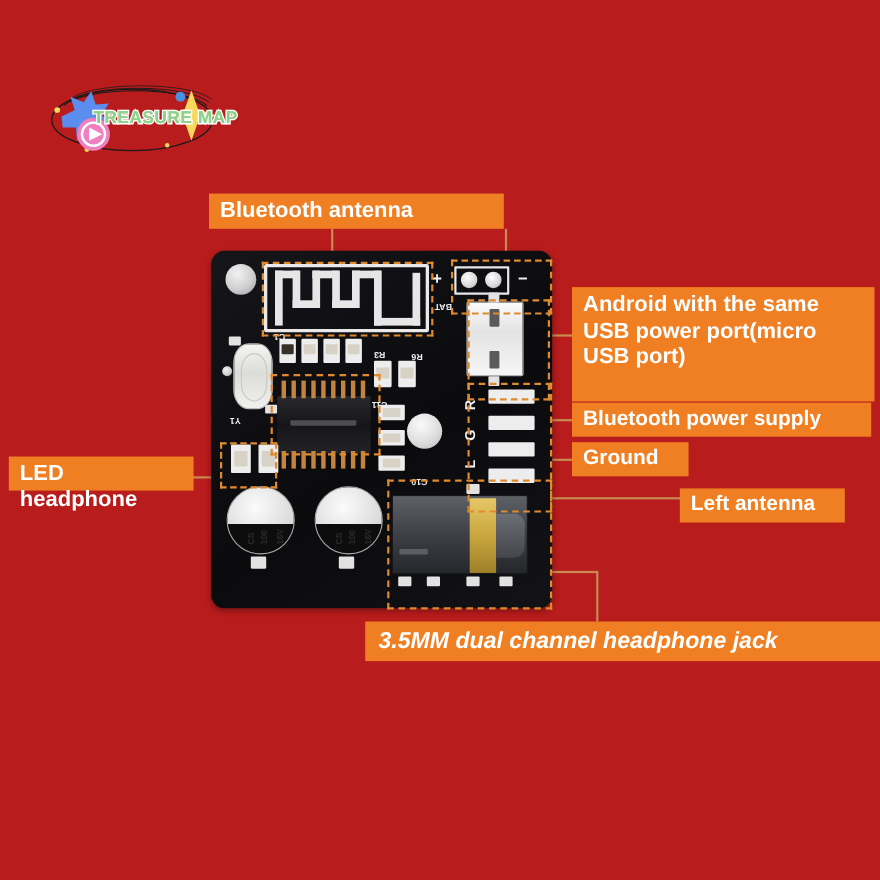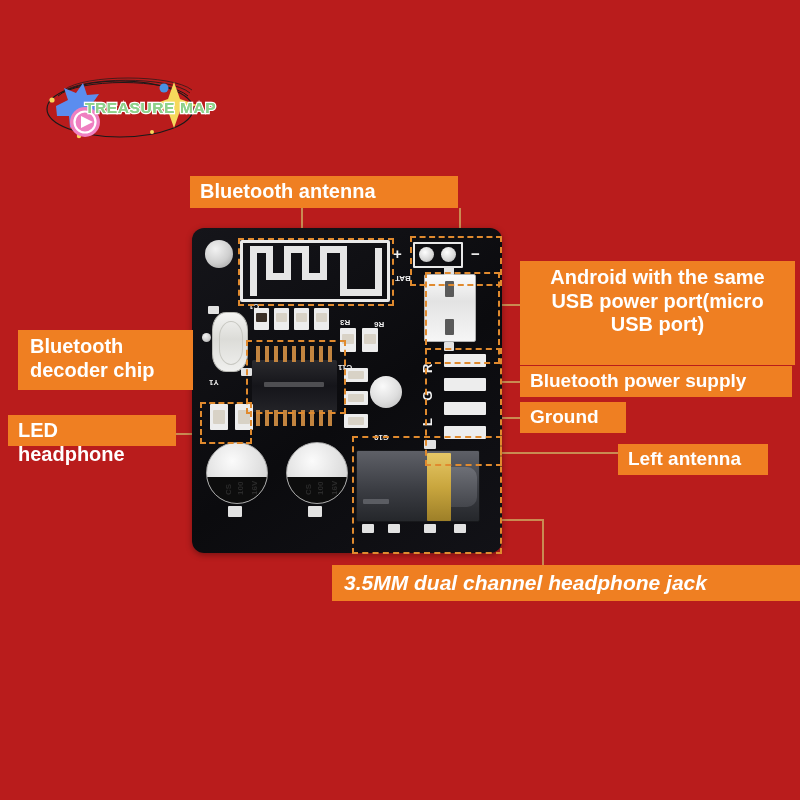--- a/index.html
+++ b/index.html
@@ -55,21 +55,21 @@
     position: absolute;
     background: #ef7f22;
     color: #ffffff;
     font-weight: bold;
     line-height: 1.18;
     box-sizing: border-box;
     white-space: pre-line;
   }
   .lbl-bt-antenna { left:190px; top:176px; width:268px; height:32px; font-size:20px; padding:4px 10px 0 10px; }
   .lbl-voltage    { left:424px; top:176px; width:101px; height:32px; font-size:20px; padding:4px 10px 0 10px; }
-  .lbl-android    { left:520px; top:261px; width:275px; height:104px; font-size:20px; padding:5px 10px 0 10px; text-align:center; }
+  .lbl-android    { left:520px; top:261px; width:275px; height:104px; font-size:20px; padding:5px 10px 0 10px; }
   .lbl-negative   { left:520px; top:366px; width:272px; height:31px; font-size:19px; padding:4px 10px 0 10px; }
   .lbl-ground     { left:520px; top:402px; width:106px; height:31px; font-size:19px; padding:4px 10px 0 10px; }
   .lbl-left-ch    { left:618px; top:444px; width:150px; height:31px; font-size:19px; padding:4px 10px 0 10px; }
   .lbl-decoder    { left:18px;  top:330px; width:175px; height:60px; font-size:20px; padding:5px 12px 0 12px; }
   .lbl-led        { left:8px;   top:415px; width:168px; height:31px; font-size:20px; padding:4px 10px 0 10px; }
   .lbl-jack       { left:332px; top:565px; width:494px; height:36px; font-size:21px; padding:6px 12px 0 12px;font-style:italic; }
 
   
   .leader { position:absolute; background:#c98b52; }
   .lv { width:2px; }
@@ -370,18 +370,16 @@
   <div class="dash" style="left:200px; top:402px; width:52px; height:42px;"></div>
   <div class="dash" style="left:352px; top:436px; width:150px; height:118px;"></div>
 
   <div class="label lbl-bt-antenna">Bluetooth antenna</div>
   <div class="label lbl-android">Android with the same
 USB power port(micro
 USB port)</div>
   <div class="label lbl-negative">Bluetooth power supply</div>
   <div class="label lbl-ground">Ground</div>
   <div class="label lbl-left-ch">Left antenna</div>
-  <div class="label lbl-decoder">Bluetooth
-decoder chip</div>
   <div class="label lbl-led">LED headphone</div>
   <div class="label lbl-jack">3.5MM dual channel headphone jack</div>
 
 </div>
 
 </body></html>

